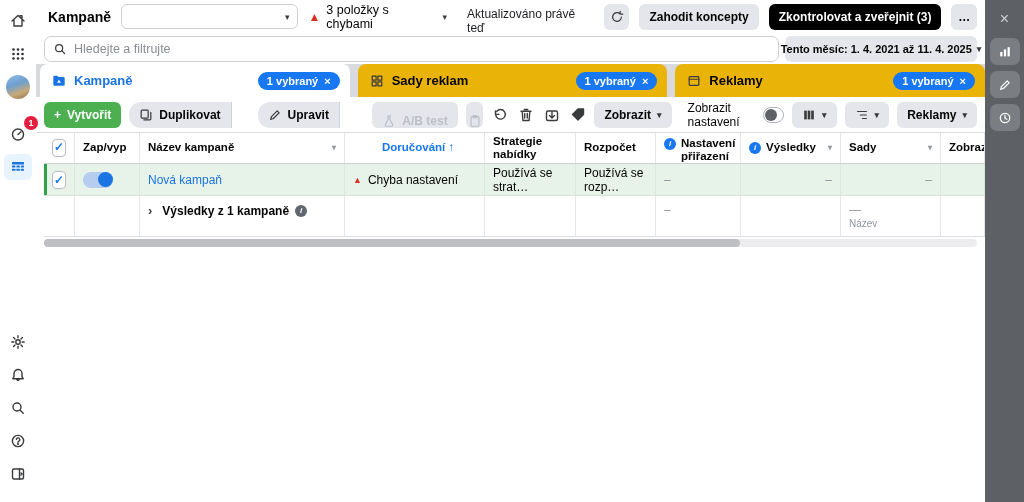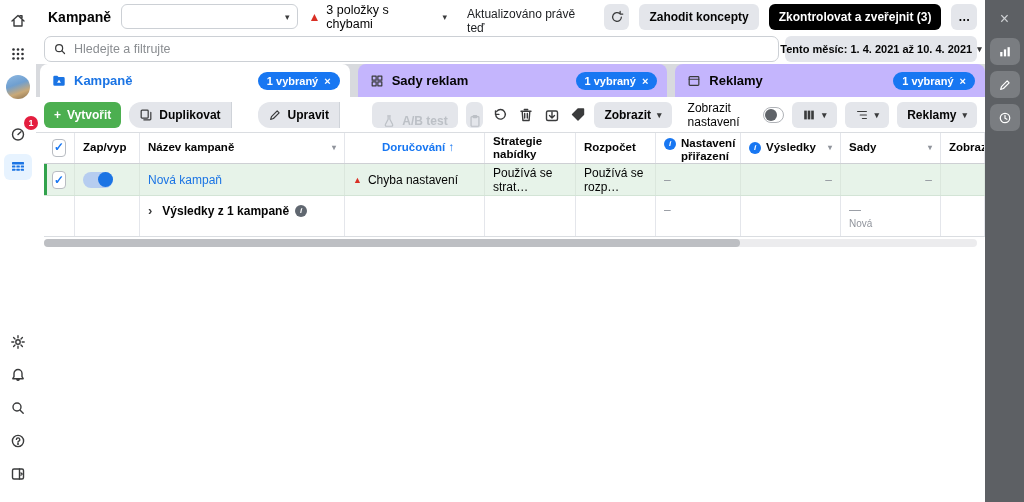--- a/index.html
+++ b/index.html
@@ -36,21 +36,21 @@
   .btn.disabled { color:#bcc0c6;align-items:flex-end; }
   .btn.disabled svg { stroke:#bcc0c6; }
 
   .filterbar { height:31px; display:flex; align-items:center; padding:0 8px; gap:6px; background:#fff; }
   .search-box { flex:1; height:26px; border:1px solid #ccd0d5; border-radius:7px; background:#fff; display:flex; align-items:center; padding:0 8px; gap:7px; }
   .search-box input { border:none; outline:none; flex:1; font-family:inherit; font-size:12.5px; color:#050505; background:transparent; }
   .search-box input::placeholder { color:#8a8d91; }
   .date-select { width:192px; height:26px; border-radius:6px; background:#e4e6eb; display:flex; align-items:center; justify-content:center; gap:5px; font-size:11px; font-weight:bold; white-space:nowrap; }
 
   .tabs-band { height:33px; background:#d8dade; display:flex; gap:8px; padding:0 0 0 4px; }
-  .tab { flex:1; display:flex; align-items:center; gap:8px; padding:0 10px 0 12px; border-radius:8px 8px 0 0; background:#c4b5fd; font-size:13px; font-weight:bold; }
+  .tab { flex:1; display:flex; align-items:center; gap:8px; padding:0 10px 0 12px; border-radius:8px 8px 0 0; background:#eab308; font-size:13px; font-weight:bold; }
   .tab.active { background:#fff; }
   .tab.active .tab-label { color:#1b74e4; }
   .pill { margin-left:auto; background:#1877f2; color:#fff; border-radius:999px; font-size:11px; font-weight:bold; padding:3px 9px; display:flex; align-items:center; gap:6px; white-space:nowrap; }
   .pill .x { font-size:11px; }
 
   .toolbar { height:36px; background:#fff; display:flex; align-items:center; padding:0 8px; gap:8px; border-bottom:1px solid #dadde1; }
   .split { display:inline-flex; border-radius:12px; overflow:hidden;gap:48px; }
   .split .btn { border-radius:0; }
   .split .btn:first-child { border-right:1px solid #cfd3d9; }
   .icon-plain { width:26px; height:26px; display:flex; align-items:center; justify-content:center; background:transparent; border:none; }
@@ -226,21 +226,21 @@
 
   <div class="filterbar">
     <div class="search-box">
       <svg class="ic sm" viewBox="0 0 16 16">
           <circle cx="7" cy="7" r="4"></circle>
           <path d="m10.2 10.2 3 3"></path>
         </svg>
       <input type="text" placeholder="Hledejte a filtrujte" style="">
     </div>
     <div class="date-select">
-      <span>Tento měsíc: 1. 4. 2021 až 10. 4. 2021</span>
+      <span>Tento měsíc: 1. 4. 2021 až 11. 4. 2025</span>
       <span class="chev">▾</span>
     </div>
   </div>
 
   <div class="tabs-band">
     <div class="tab active">
       <svg class="ic sm fillblue" viewBox="0 0 16 16">
           <path d="M1.5 3.5A1.5 1.5 0 0 1 3 2h3l1.5 1.5H13A1.5 1.5 0 0 1 14.5 5v7A1.5 1.5 0 0 1 13 13.5H3A1.5 1.5 0 0 1 1.5 12z"></path>
           <path d="M8 6.5 10.2 10H5.8z" style="fill:#fff"></path>
         </svg>
@@ -435,21 +435,21 @@
         <span class="info-dot dark">i</span>
       </span>
     </div>
     <div class="cell"></div>
     <div class="cell"></div>
     <div class="cell"></div>
     <div class="cell dash">–</div>
     <div class="cell"></div>
     <div class="cell dash reach-sum">
       <span>—</span>
-      <span class="reach-unit">Nová</span>
+      <span class="reach-unit">Název</span>
     </div>
     <div class="cell"></div>
   </div>
 
   <div class="hscroll">
     <div class="track">
         <div class="thumb"></div>
       </div>
   </div>
 

